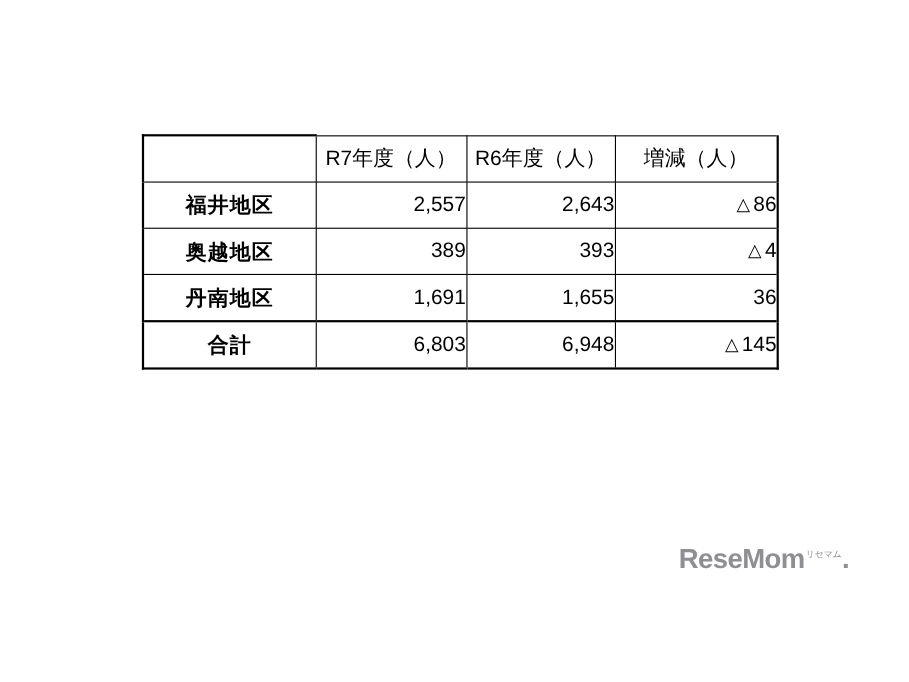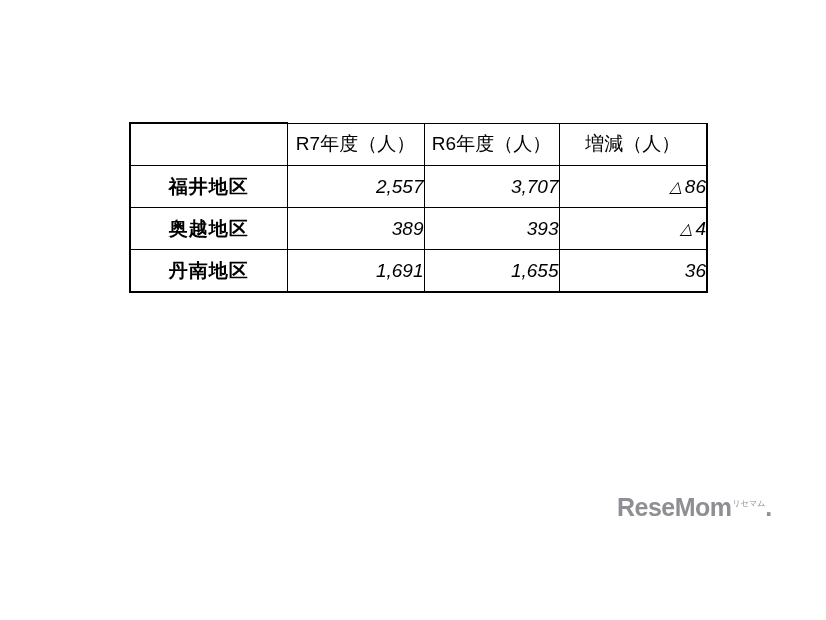--- a/index.html
+++ b/index.html
@@ -41,21 +41,21 @@
     font-weight: normal;
     font-size: 19px;
     color: #000000;
     background: #ffffff;
   }
   col.c-label { width: 157px; }
   col.c-val   { width: 137px; }
   col.c-val2  { width: 135px; }
   col.c-diff  { width: 148px; }
 
-  .cell-pad-r { padding-right: 12px; text-align: right; font-style: italic; }
+  .cell-pad-r { padding-right: 12px; text-align: right; }
   .cell-center { text-align: center; }
 
   thead td {
     text-align: center;
     font-size: 18px;
     letter-spacing: 0px;
   }
   thead td.corner { border-top: 2px solid #000; }
   thead tr td { border-top: 2px solid #000; border-bottom: 2px solid #000; }
   thead tr td:first-child { border-left: 2px solid #000; }
@@ -132,34 +132,40 @@
           <td class="corner cell-center"></td>
           <td class="cell-center">R7年度（人）</td>
           <td class="cell-center">R6年度（人）</td>
           <td class="cell-center">増減（人）</td>
         </tr>
       </thead>
       <tbody>
         <tr>
           <td class="label-cell">福井地区</td>
           <td class="cell-pad-r num">2,557</td>
-          <td class="cell-pad-r num">3,707</td>
+          <td class="cell-pad-r num">2,643</td>
           <td class="cell-pad-r num"><span class="diff-inner"><span class="tri">△</span><span>86</span></span></td>
         </tr>
         <tr>
           <td class="label-cell">奥越地区</td>
           <td class="cell-pad-r num">389</td>
           <td class="cell-pad-r num">393</td>
           <td class="cell-pad-r num"><span class="diff-inner"><span class="tri">△</span><span>4</span></span></td>
         </tr>
         <tr>
           <td class="label-cell">丹南地区</td>
           <td class="cell-pad-r num">1,691</td>
           <td class="cell-pad-r num">1,655</td>
           <td class="cell-pad-r num"><span class="diff-inner"><span class="tri"></span><span>36</span></span></td>
         </tr>
+        <tr class="total-row">
+          <td class="label-cell">合計</td>
+          <td class="cell-pad-r num">6,803</td>
+          <td class="cell-pad-r num">6,948</td>
+          <td class="cell-pad-r num"><span class="diff-inner"><span class="tri">△</span><span>145</span></span></td>
+        </tr>
       </tbody>
     </table>
   </div>
 
   <div class="logo"><span>ReseMom</span><span class="sup">リセマム</span><span class="dot">.</span></div>
 
 </div>
 
 </body></html>

